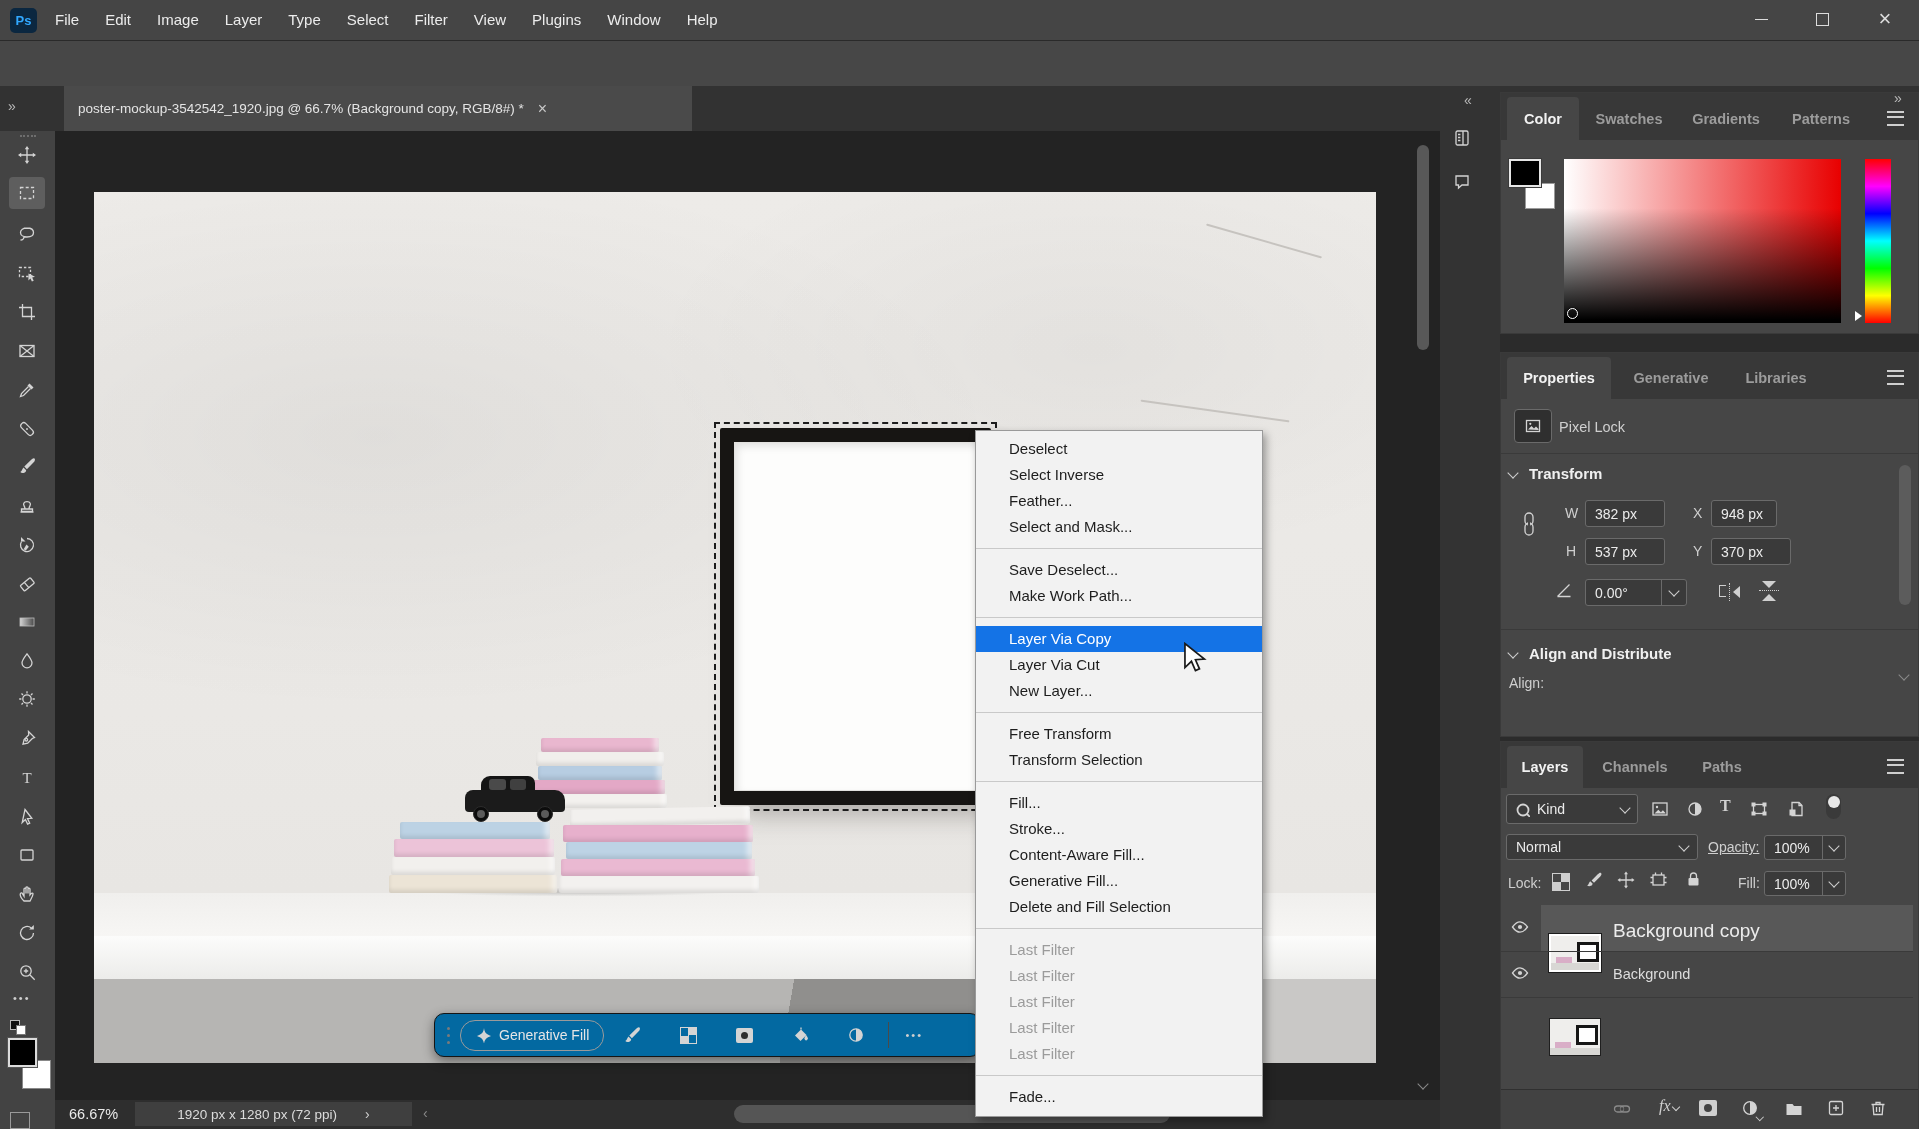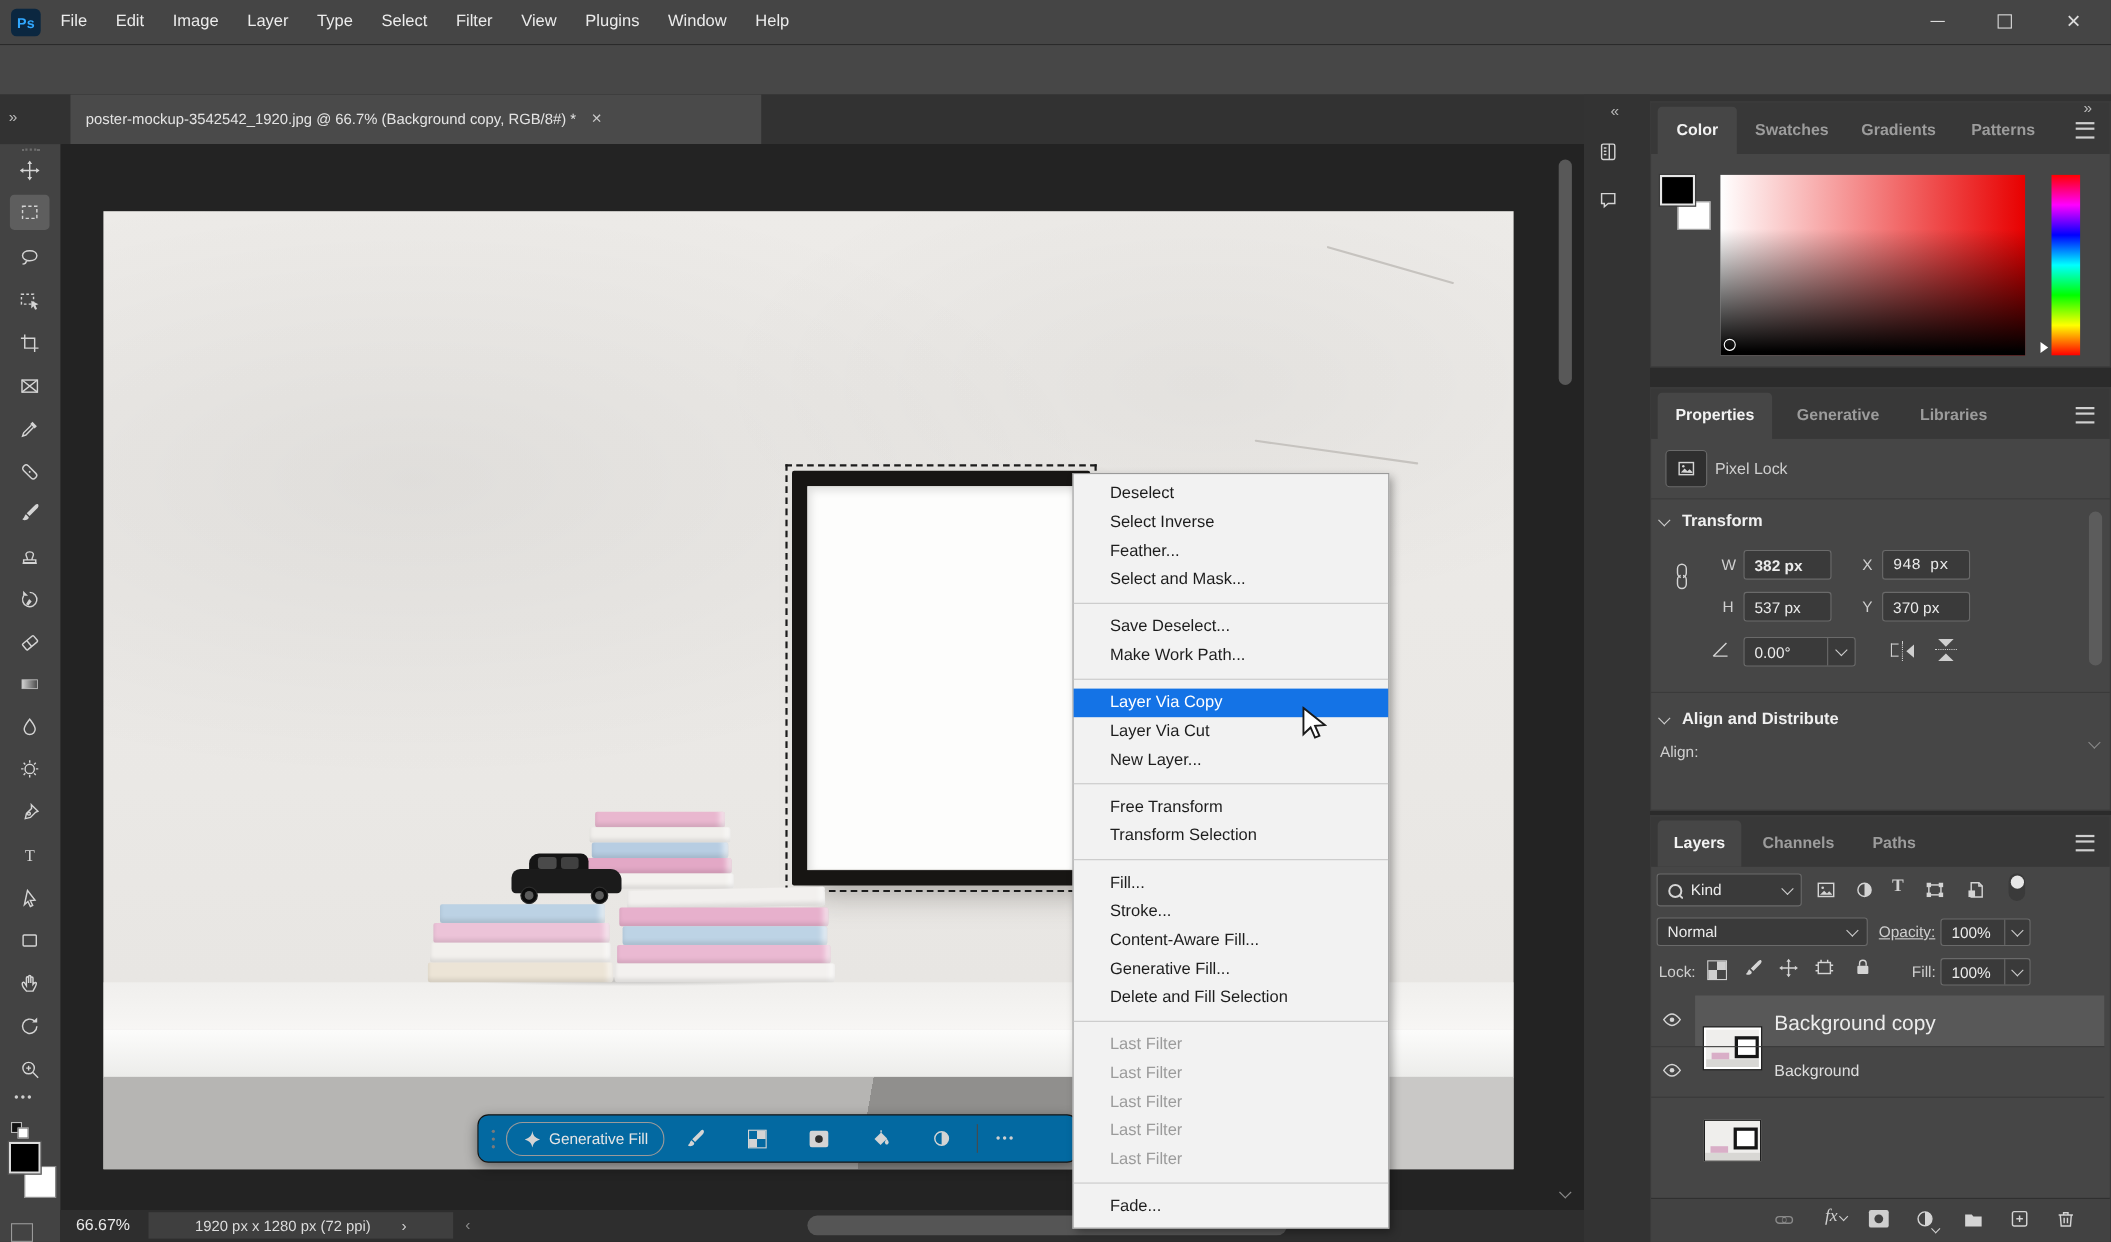--- a/index.html
+++ b/index.html
@@ -535,25 +535,25 @@
     <span class="abs plabel" style="left:58px;top:66px;font-size:14.5px;">Pixel Lock</span>
     <div class="abs divline" style="left:0;top:100px;width:417px;"></div>
     <span class="abs chv" style="left:8px;top:116px;"></span>
     <span class="abs seclabel" style="left:28px;top:112px;">Transform</span>
     <svg class="ti abs" style="left:20px;top:158px;width:16px;height:36px;">
         <rect x="4" y="2" width="8" height="12" rx="4"></rect>
         <rect x="4" y="12" width="8" height="12" rx="4"></rect>
         <path d="M8 8v10" style="stroke:#464646;stroke-width:2"></path>
       </svg>
     <span class="abs plabel" style="left:64px;top:152px;">W</span>
-    <div class="abs field-box" style="left:84px;top:147px;width:80px;height:27px;font-weight:bold;">
+    <div class="abs field-box" style="left:84px;top:147px;width:80px;height:27px;">
         <span>382 px</span>
       </div>
     <span class="abs plabel" style="left:192px;top:152px;">X</span>
-    <div class="abs field-box" style="left:210px;top:147px;width:80px;height:27px;font-family:Liberation Mono, monospace;">
+    <div class="abs field-box" style="left:210px;top:147px;width:66px;height:27px;">
         <span>948 px</span>
       </div>
     <span class="abs plabel" style="left:65px;top:190px;">H</span>
     <div class="abs field-box" style="left:84px;top:185px;width:80px;height:27px;">
         <span>537 px</span>
       </div>
     <span class="abs plabel" style="left:192px;top:190px;">Y</span>
     <div class="abs field-box" style="left:210px;top:185px;width:80px;height:27px;">
         <span>370 px</span>
       </div>

